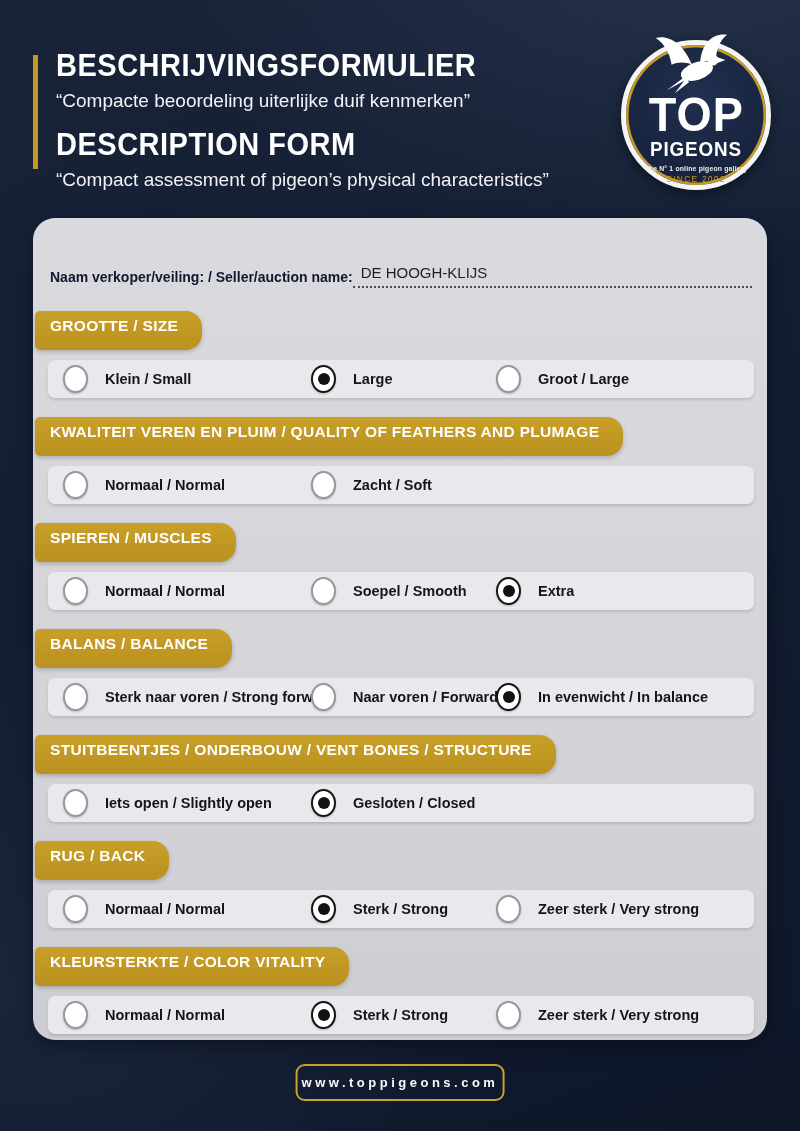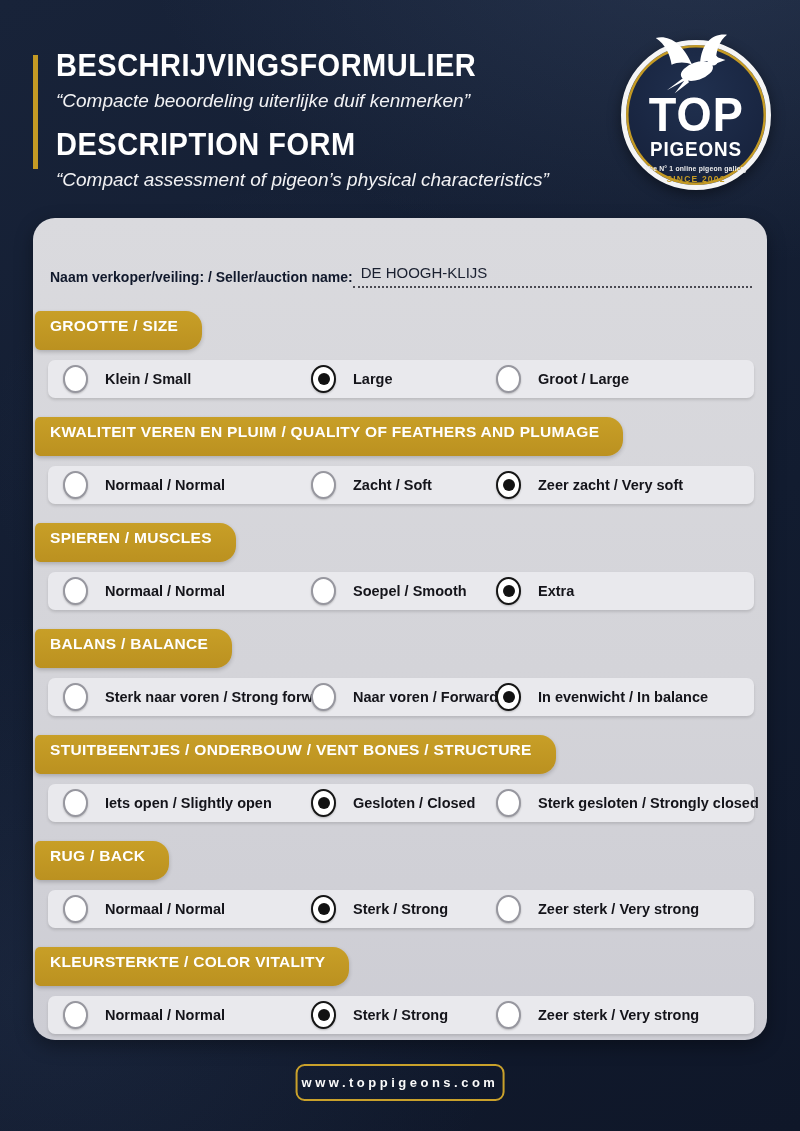--- a/index.html
+++ b/index.html
@@ -23,21 +23,21 @@
   .gold-bar {
     position: absolute; left: 33px; top: 55px;
     width: 5px; height: 114px; background: #c49a24;
   }
   .header-text { position: absolute; left: 56px; top: 48px; width: 560px; color: #fff; }
   .title {
     font-size: 29px; font-weight: 800; letter-spacing: .5px; color: #fff;
     transform: scale(1, 1.08); transform-origin: left top; white-space: nowrap;
   }
   .subtitle {
-    font-size: 19px; font-style: italic; font-weight: 500; color: #f2f2f4;
+    font-size: 19px; font-weight: 500; color: #f2f2f4;
     margin-top: 9px; white-space: nowrap;
   }
   .title-en { margin-top: 15px; }
 
   
   .logo { position: absolute; left: 621px; top: 34px; width: 152px; height: 158px; }
   .badge {
     position: absolute; left: 0; top: 6px; width: 150px; height: 150px;
     border-radius: 50%;
     background: radial-gradient(circle at 50% 35%, #22declare 0%, #1e2c4d 0%, #18243f 70%, #141e36 100%);
@@ -50,21 +50,21 @@
   .dove { position: absolute; left: 30px; top: -6px; width: 95px; height: 72px; z-index: 2; }
   .logo-top {
     font-size: 43px; font-weight: 800; letter-spacing: 1px; color: #fff; line-height: .85;
     transform: scale(1.05, 1.1);
   }
   .logo-pigeons {
     font-size: 18.5px; font-weight: 800; letter-spacing: .8px; color: #fff; margin-top: 4px;
     transform: scale(1.02, 1.1);
   }
   .logo-tagline { font-size: 6.8px; font-weight: 700; color: #eee; margin-top: 5px; letter-spacing: .2px; }
-  .logo-since { font-size: 8.5px; font-weight: 700; color: #c49a24; margin-top: 2px; letter-spacing: 1.2px; }
+  .logo-since { font-size: 8.5px; font-weight: 400; color: #c49a24; margin-top: 2px; letter-spacing: 1.2px; }
 
   
   .card {
     position: absolute; left: 33px; top: 218px; width: 734px; height: 822px;
     border-radius: 22px; overflow: hidden;
     background: linear-gradient(180deg, #dadade 0%, #d4d4d9 55%, #cdcdd4 100%);
     box-shadow: 0 6px 18px rgba(0,0,0,.35);
   }
 
   .field { display: flex; align-items: flex-end; margin: 0 15px 0 17px; }
@@ -191,26 +191,20 @@
   <label class="option">
     <span class="radio"></span>
     <span class="option-label">Normaal / Normal</span>
   </label>
 
   <label class="option">
     <span class="radio"></span>
     <span class="option-label">Zacht / Soft</span>
   </label>
 
-  <label class="option">
-    <span class="radio checked">
-                <span class="dot"></span>
-              </span>
-    <span class="option-label">Zeer zacht / Very soft</span>
-  </label>
 </div>
   </section>
 
   <section class="form-section">
     <div class="section-pill">
       <span class="pill-text">SPIEREN / MUSCLES</span>
     </div>
     <div class="option-row">
   <label class="option">
     <span class="radio"></span>
@@ -265,24 +259,20 @@
     <span class="option-label">Iets open / Slightly open</span>
   </label>
 
   <label class="option">
     <span class="radio checked">
                 <span class="dot"></span>
               </span>
     <span class="option-label">Gesloten / Closed</span>
   </label>
 
-  <label class="option">
-    <span class="radio"></span>
-    <span class="option-label">Sterk gesloten / Strongly closed</span>
-  </label>
 </div>
   </section>
 
   <section class="form-section">
     <div class="section-pill">
       <span class="pill-text">RUG / BACK</span>
     </div>
     <div class="option-row">
   <label class="option">
     <span class="radio"></span>

